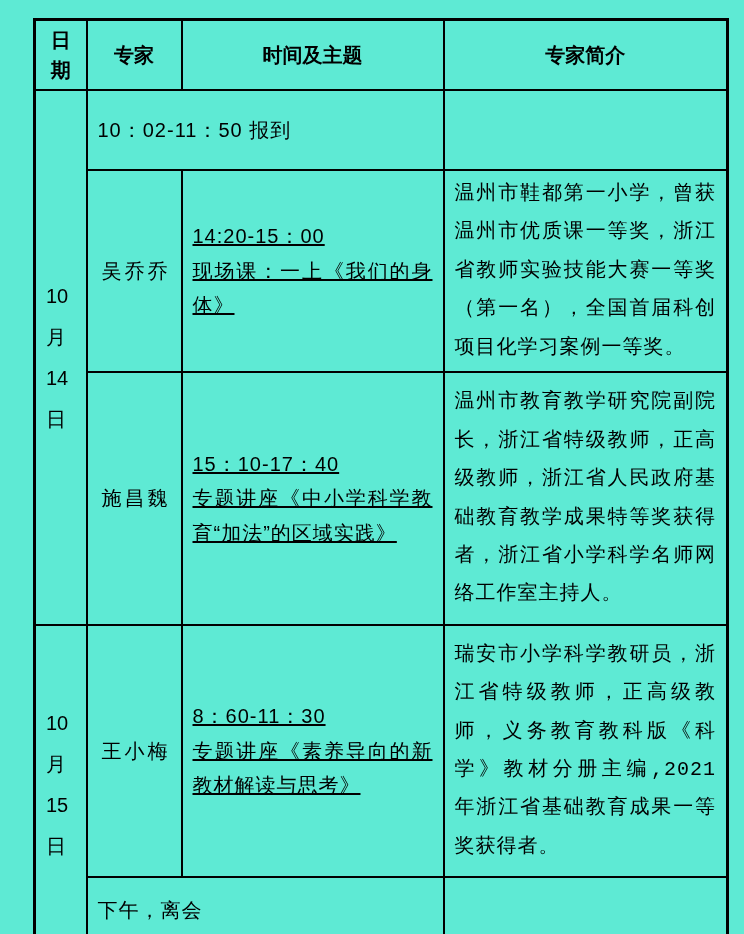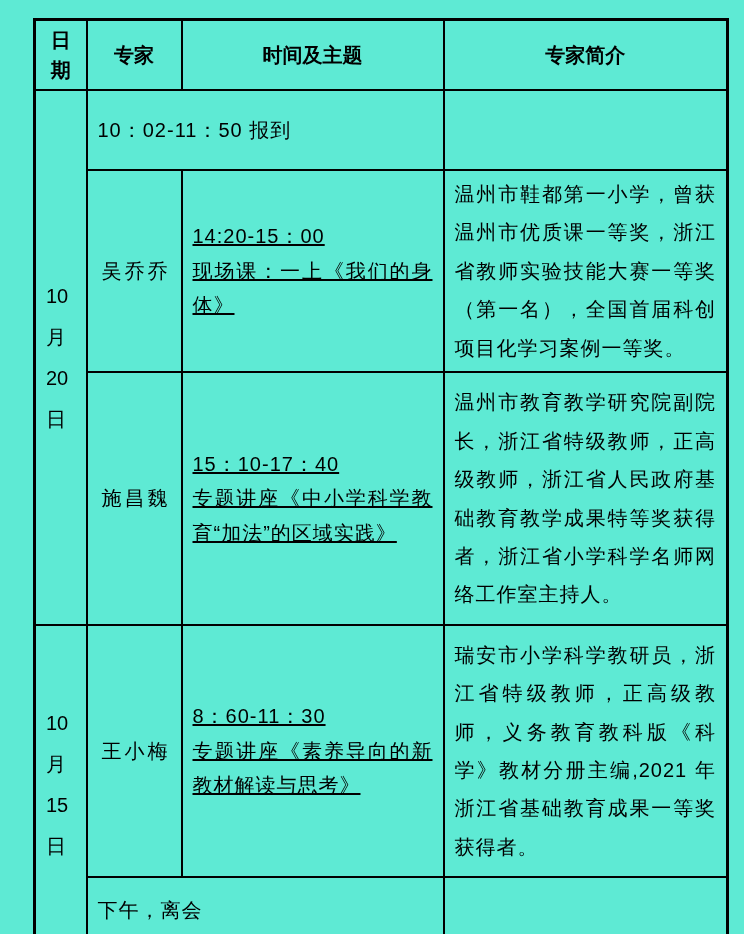--- a/index.html
+++ b/index.html
@@ -55,20 +55,21 @@
     text-justify: inter-ideograph;
     padding: 6px 10px;
     text-decoration: underline;
   }
   td.bio-cell {
     line-height: 1.92;
     letter-spacing: 1px;
     text-align: justify;
     text-justify: inter-ideograph;
     padding: 6px 12px;
+    font-family: Liberation Mono, monospace;
   }
   td.merged-cell {
     padding-left: 12px;
     letter-spacing: 1px;
   }
 </style>
 </head>
 <body>
 
 <div class="page">
@@ -85,21 +86,21 @@
       <th class="hcell">日期</th>
       <th class="hcell">专家</th>
       <th class="hcell">时间及主题</th>
       <th class="hcell">专家简介</th>
     </tr>
 
     <tr style="height:80px">
       <td class="date-cell" rowspan="3">
         <div>10</div>
         <div>月</div>
-        <div>20</div>
+        <div>14</div>
         <div>日</div>
       </td>
       <td class="merged-cell" colspan="2">10：02-11：50 报到</td>
       <td class="bio-cell"></td>
     </tr>
 
     <tr style="height:202px">
       <td class="name-cell">吴乔乔</td>
       <td class="time-cell">
         <div>14:20-15：00</div>

